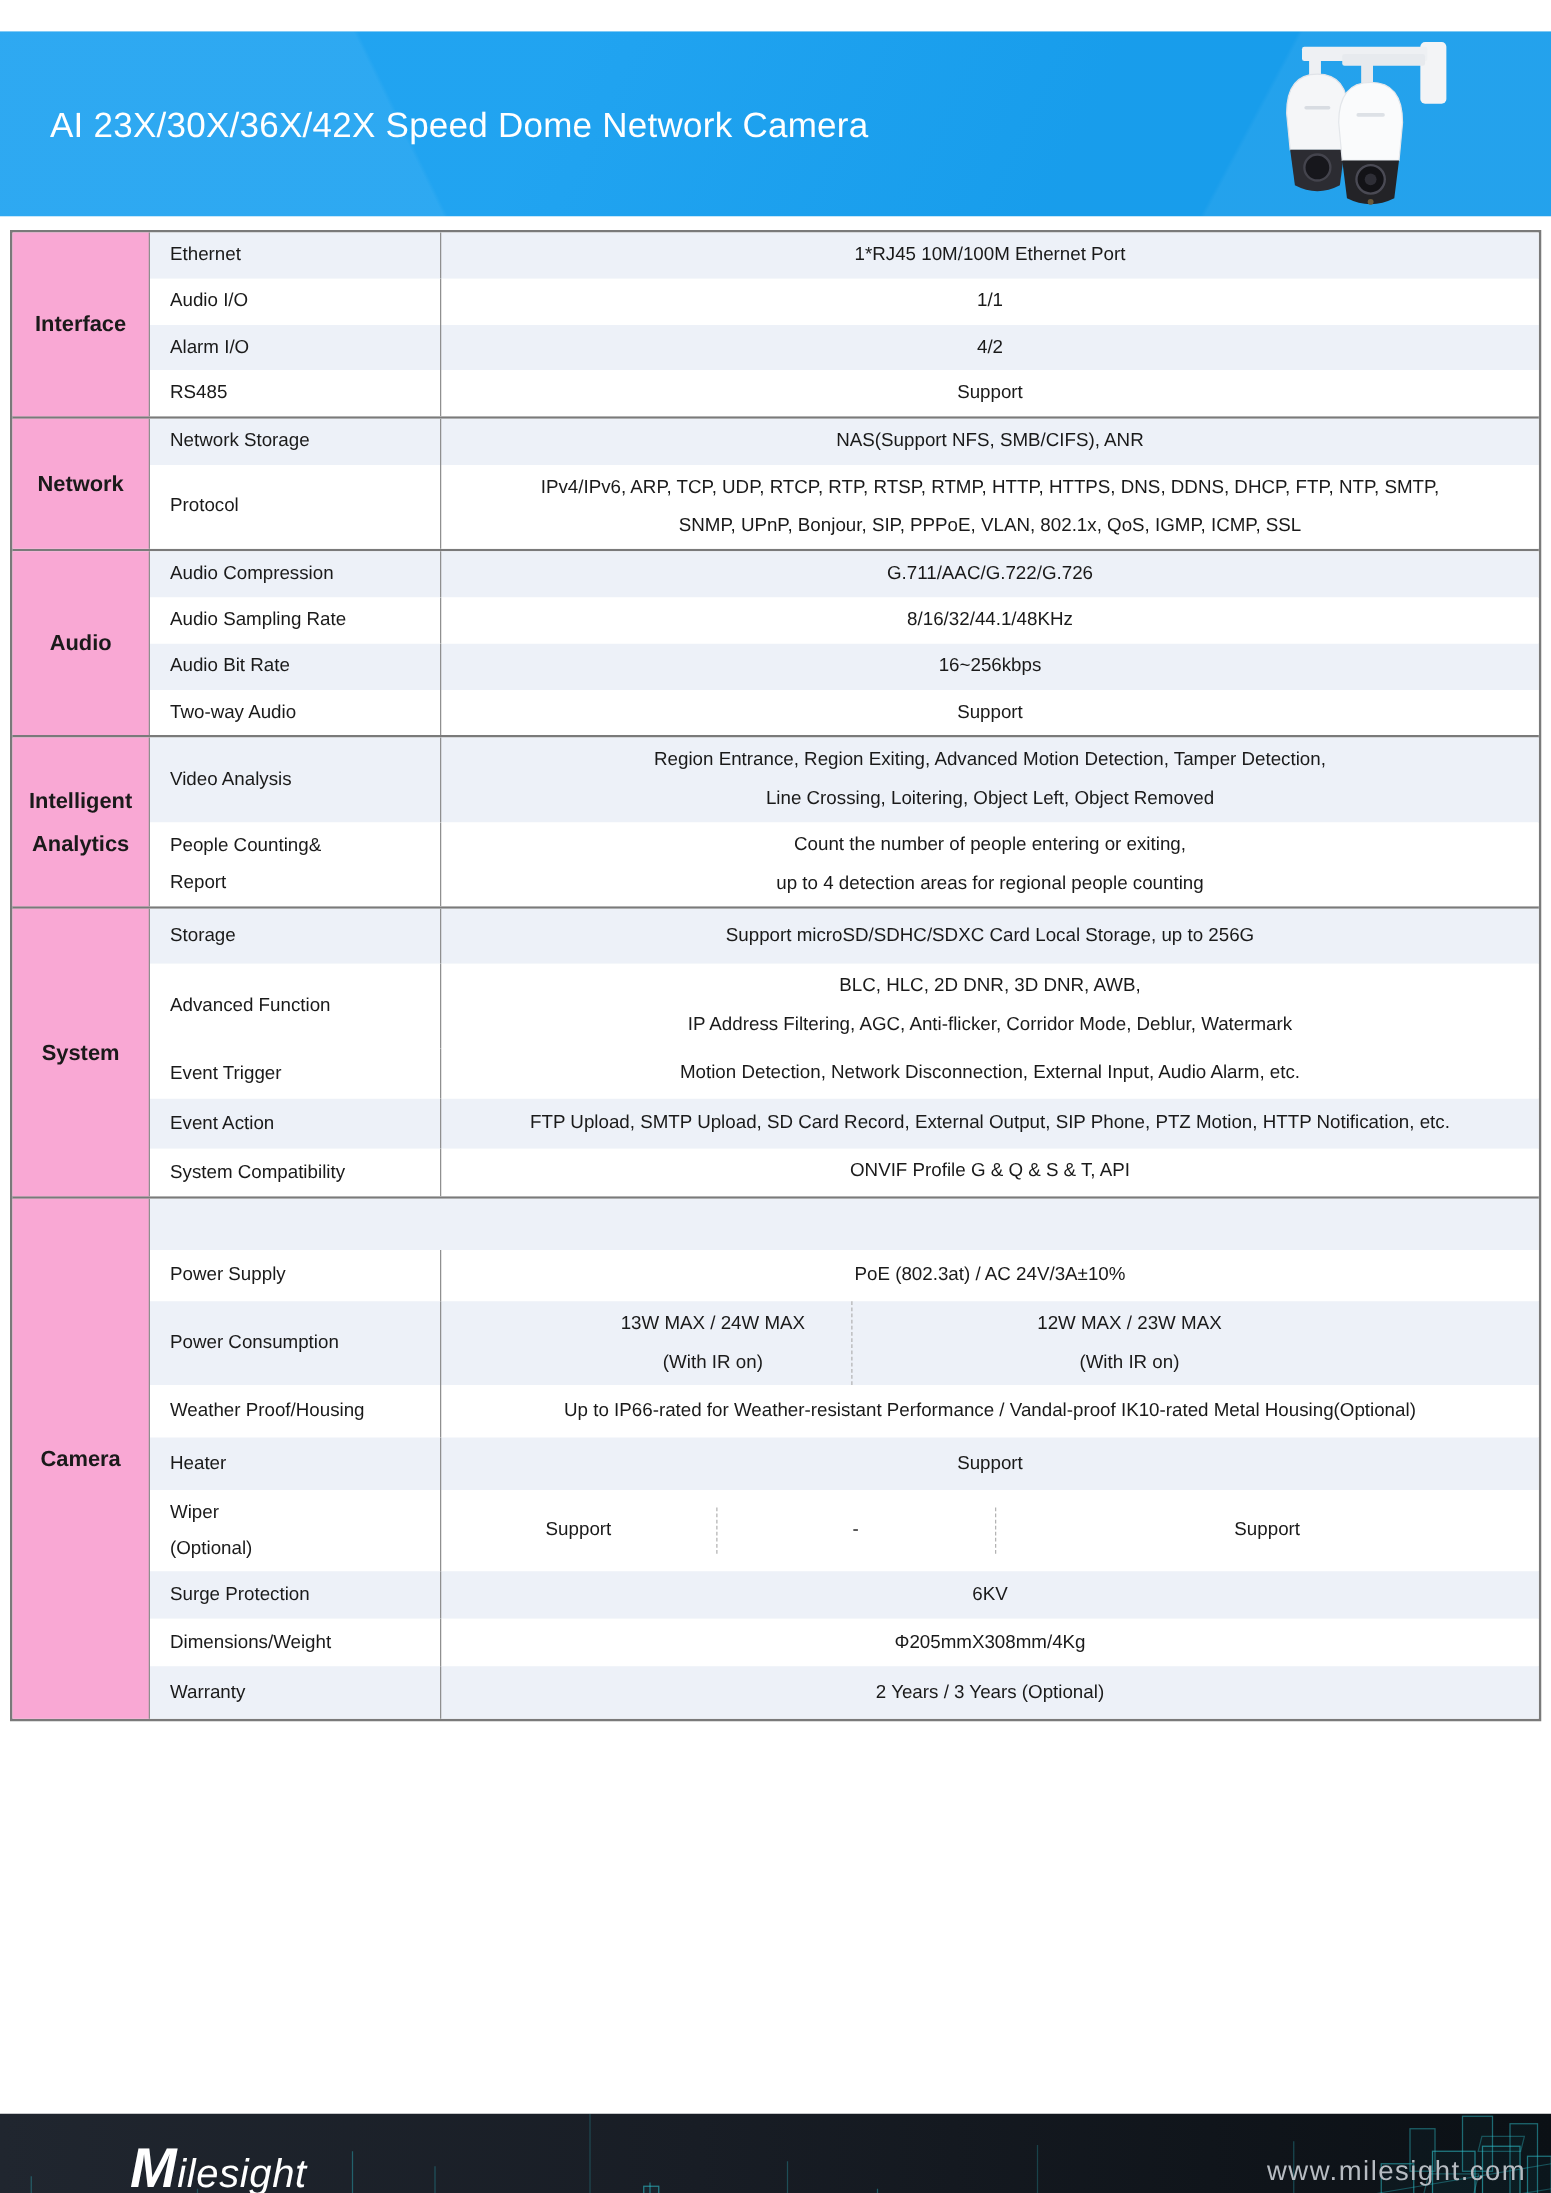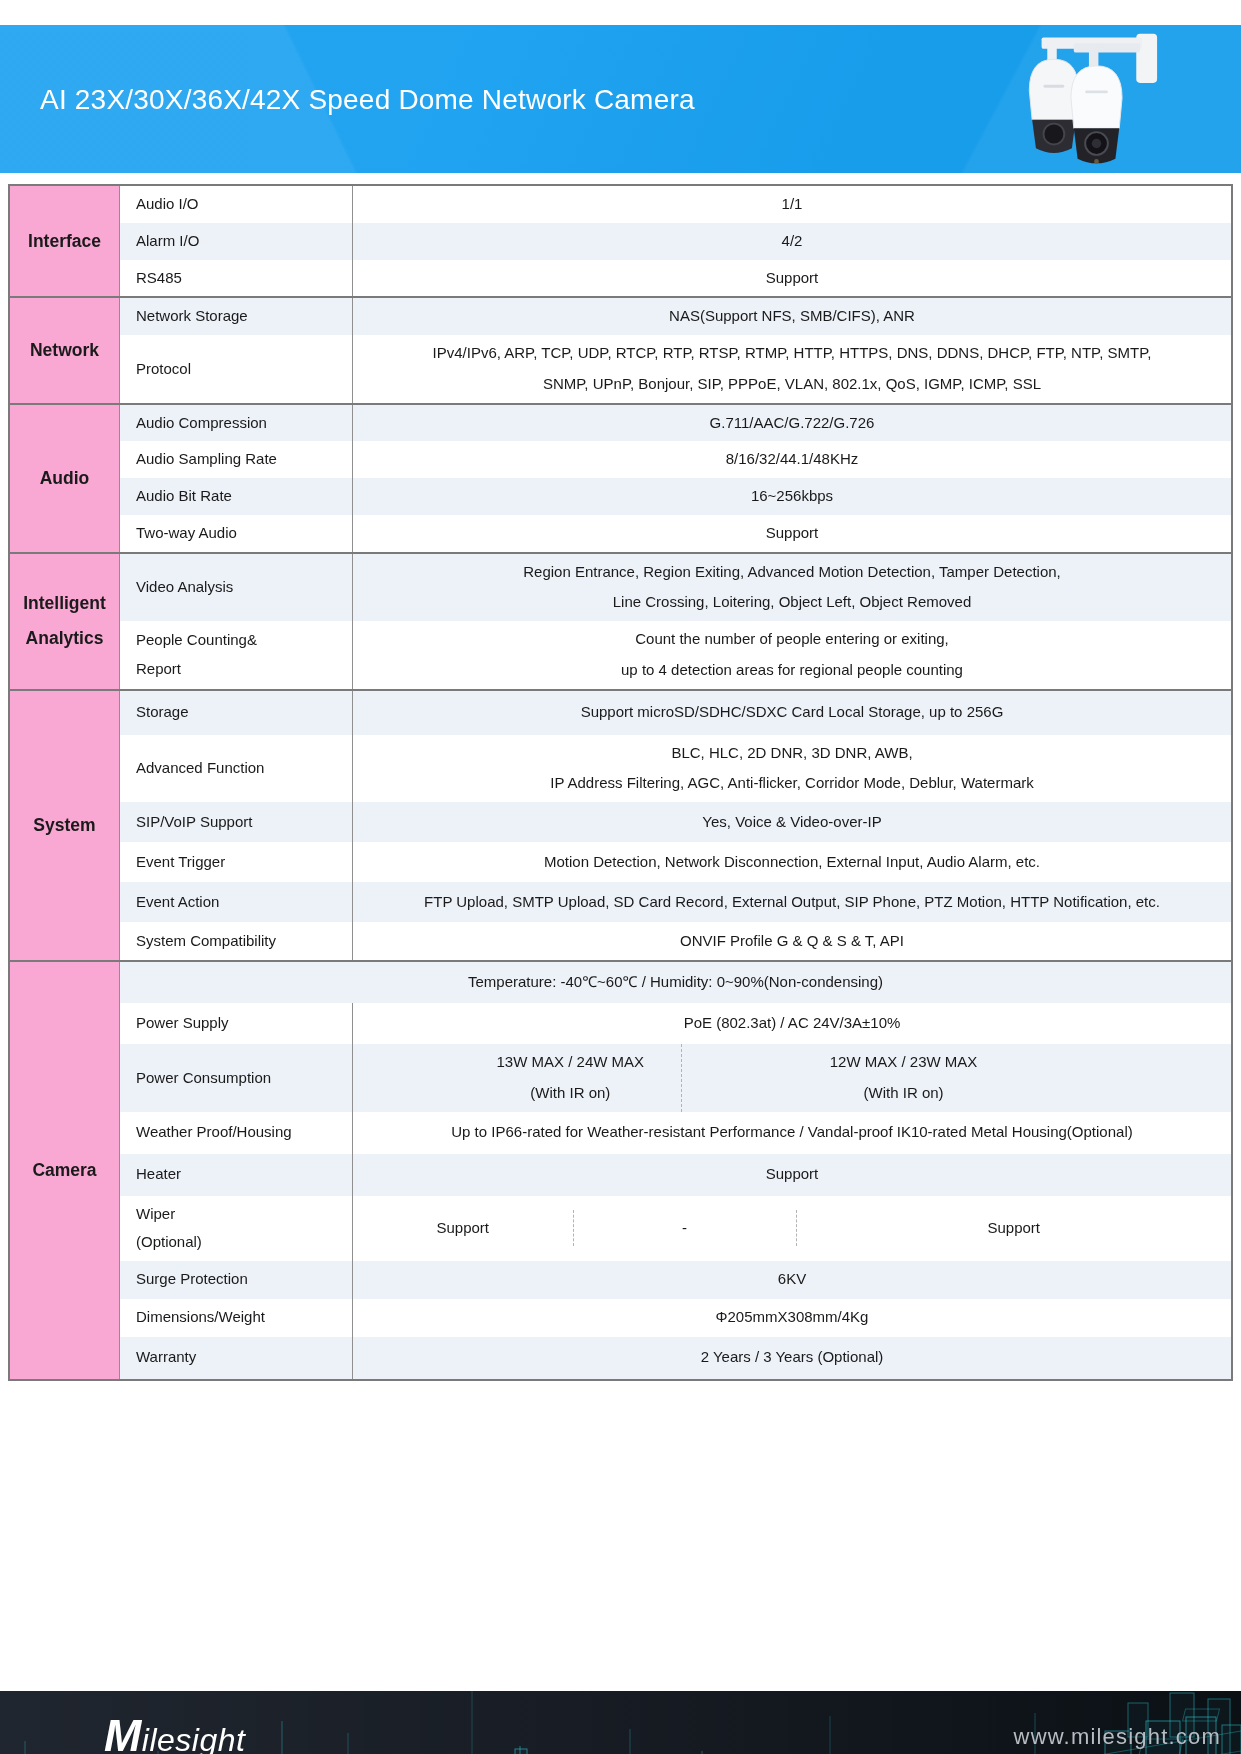--- a/index.html
+++ b/index.html
@@ -111,20 +111,24 @@
         <circle cx="128" cy="141" r="2.5" fill="#6b5a3a"></circle>
       </g>
     </svg>
   </header>
 
   <div class="spec">
 
     <section class="sec">
       <div class="cat">Interface</div>
       <div class="rows">
+        <div class="row alt" style="min-height:31px">
+          <div class="lbl">Ethernet</div>
+          <div class="val">1*RJ45 10M/100M Ethernet Port</div>
+        </div>
         <div class="row" style="min-height:31px">
           <div class="lbl">Audio I/O</div>
           <div class="val">1/1</div>
         </div>
         <div class="row alt" style="min-height:31px">
           <div class="lbl">Alarm I/O</div>
           <div class="val">4/2</div>
         </div>
         <div class="row" style="min-height:32px">
           <div class="lbl">RS485</div>
@@ -193,44 +197,39 @@
       <div class="rows">
         <div class="row alt" style="min-height:44px">
           <div class="lbl">Storage</div>
           <div class="val">Support microSD/SDHC/SDXC Card Local Storage, up to 256G</div>
         </div>
         <div class="row" style="min-height:66px">
           <div class="lbl">Advanced Function</div>
           <div class="val">BLC, HLC, 2D DNR, 3D DNR, AWB,
 IP Address Filtering, AGC, Anti-flicker, Corridor Mode, Deblur, Watermark</div>
         </div>
-        <div class="row alt" style="min-height:40px">
-          <div class="lbl">SIP/VoIP Support</div>
-          <div class="val">Yes, Voice &amp; Video-over-IP</div>
-        </div>
         <div class="row" style="min-height:40px">
           <div class="lbl">Event Trigger</div>
           <div class="val">Motion Detection, Network Disconnection, External Input, Audio Alarm, etc.</div>
         </div>
         <div class="row alt" style="min-height:40px">
           <div class="lbl">Event Action</div>
           <div class="val">FTP Upload, SMTP Upload, SD Card Record, External Output, SIP Phone, PTZ Motion, HTTP Notification, etc.</div>
         </div>
         <div class="row" style="min-height:38px">
           <div class="lbl">System Compatibility</div>
           <div class="val">ONVIF Profile G &amp; Q &amp; S &amp; T, API</div>
         </div>
       </div>
     </section>
 
     <section class="sec">
       <div class="cat">Camera</div>
       <div class="rows">
         <div class="row alt" style="min-height:41px">
-          <div class="val">Temperature: -40℃~60℃ / Humidity: 0~90%(Non-condensing)</div>
         </div>
         <div class="row" style="min-height:41px">
           <div class="lbl">Power Supply</div>
           <div class="val">PoE (802.3at) / AC 24V/3A±10%</div>
         </div>
         <div class="row alt" style="min-height:58px">
           <div class="lbl">Power Consumption</div>
           <div class="val cols pc">
             <div class="sub">13W MAX / 24W MAX
 (With IR on)</div>

